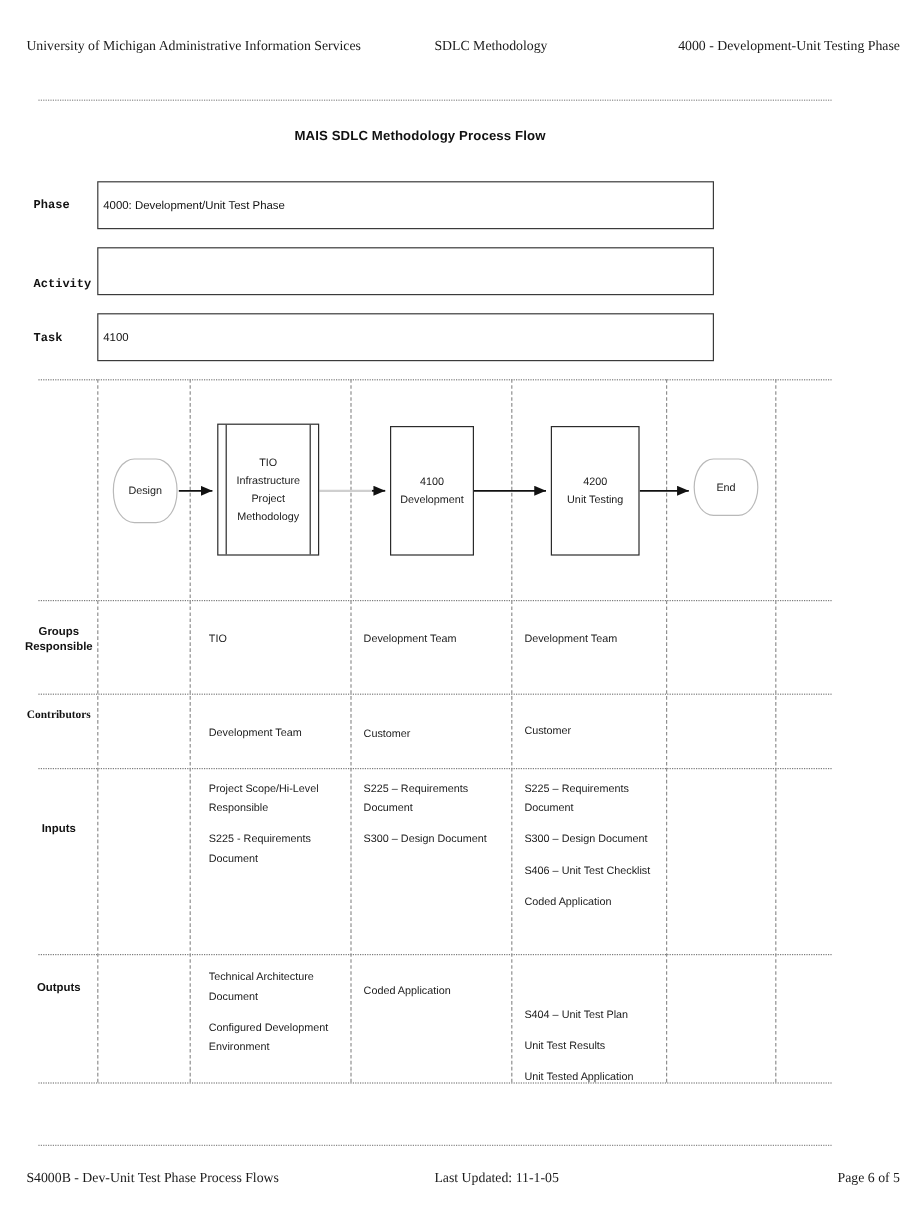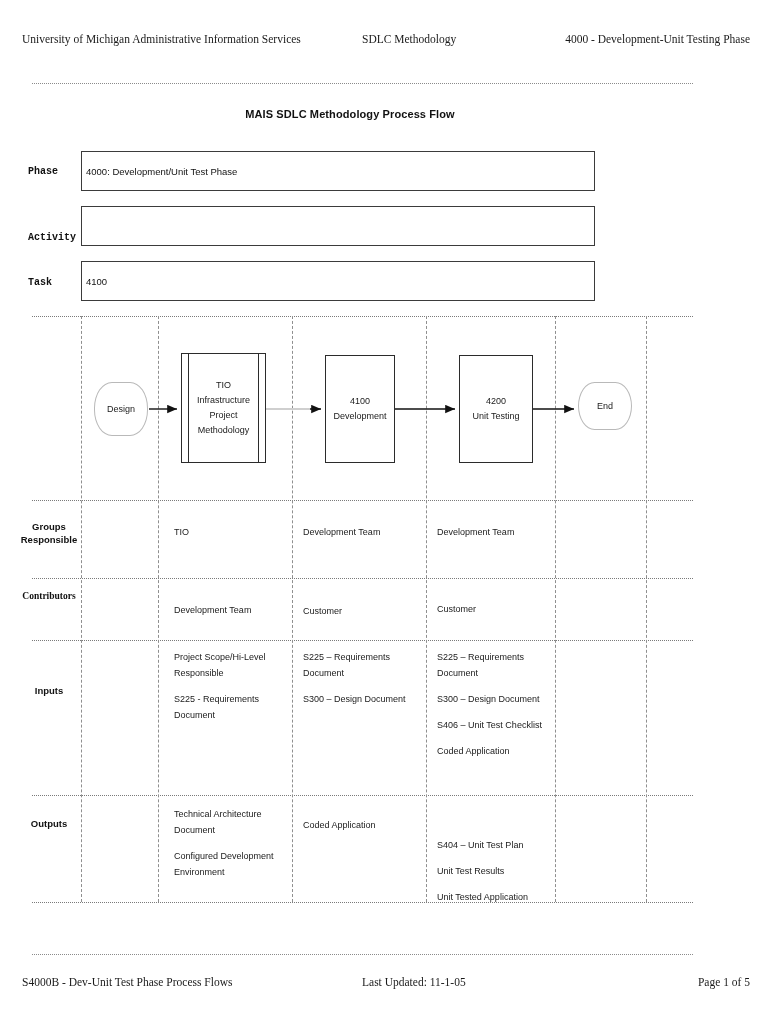--- a/index.html
+++ b/index.html
@@ -343,16 +343,16 @@
       <span class="cell-gap"></span>
       <span class="cell-line">Unit Test Results</span>
       <span class="cell-gap"></span>
       <span class="cell-line">Unit Tested Application</span>
     </div>
 
   <div class="rule-dotted rule-bottom"></div>
   <div class="running-foot">
     <span class="rf-left">S4000B - Dev-Unit Test Phase Process Flows</span>
     <span class="rf-center">Last Updated: 11-1-05</span>
-    <span class="rf-right">Page 1 of 5</span>
+    <span class="rf-right">Page 6 of 5</span>
   </div>
 
 </div>
 
 </body></html>

